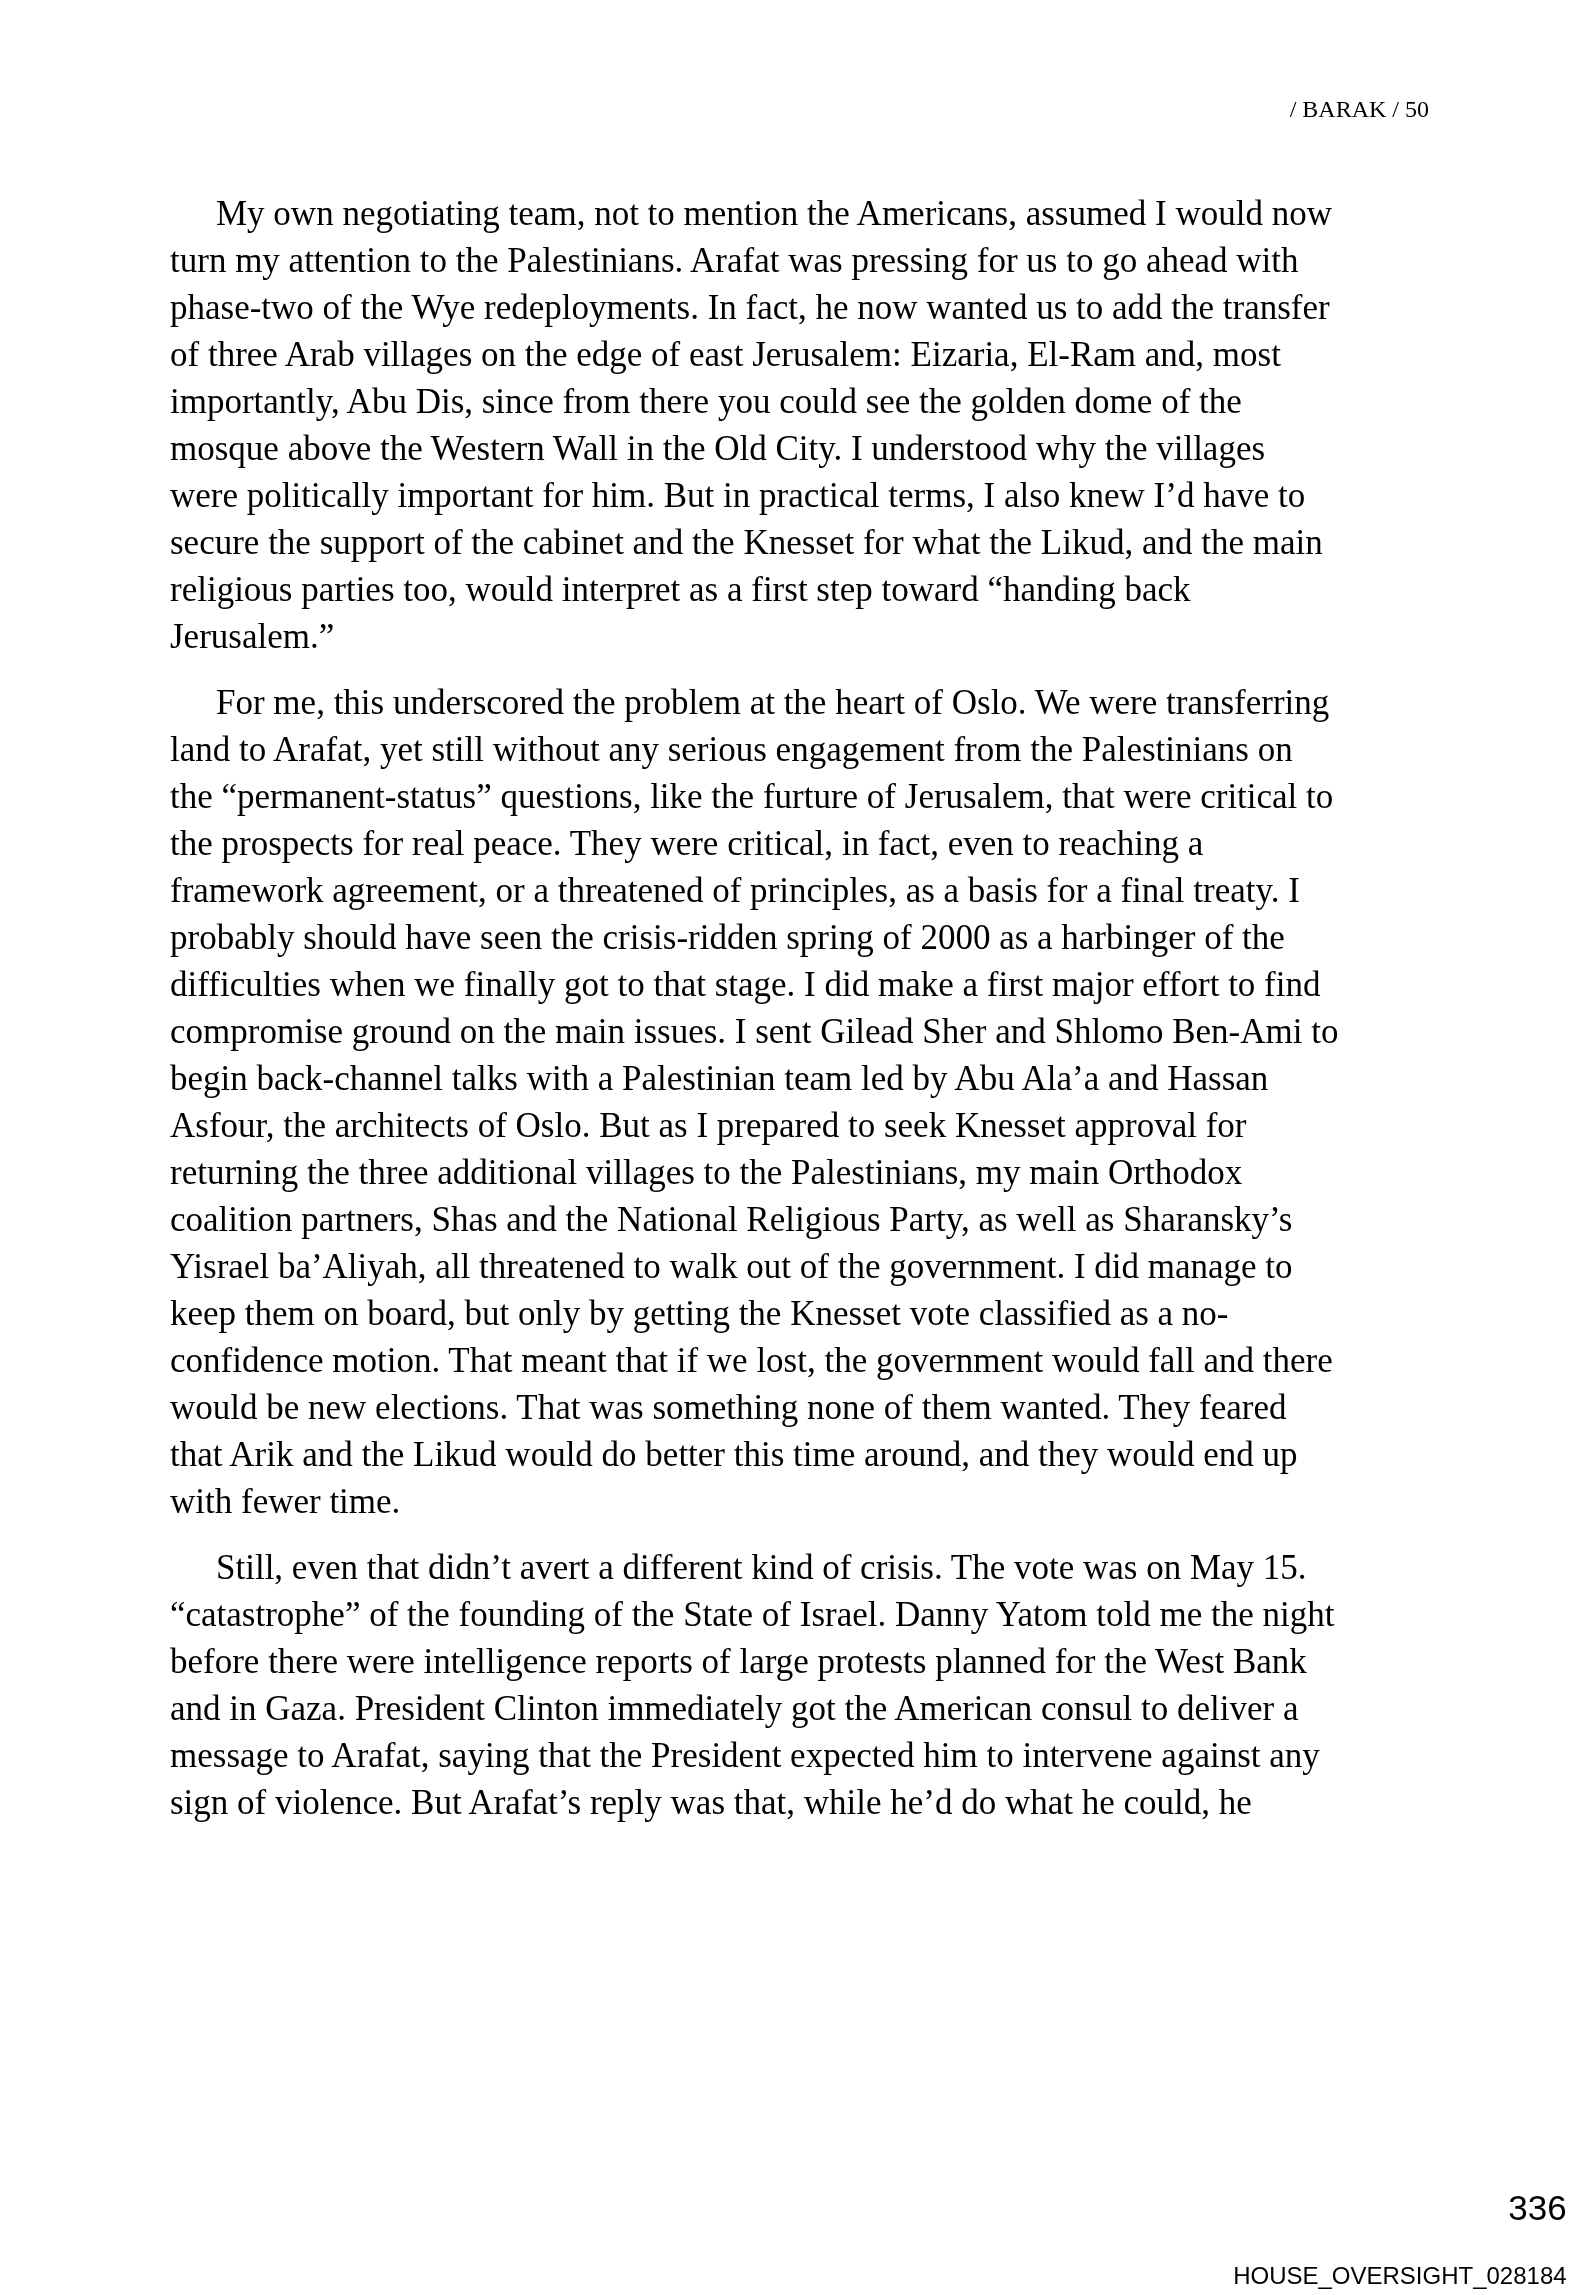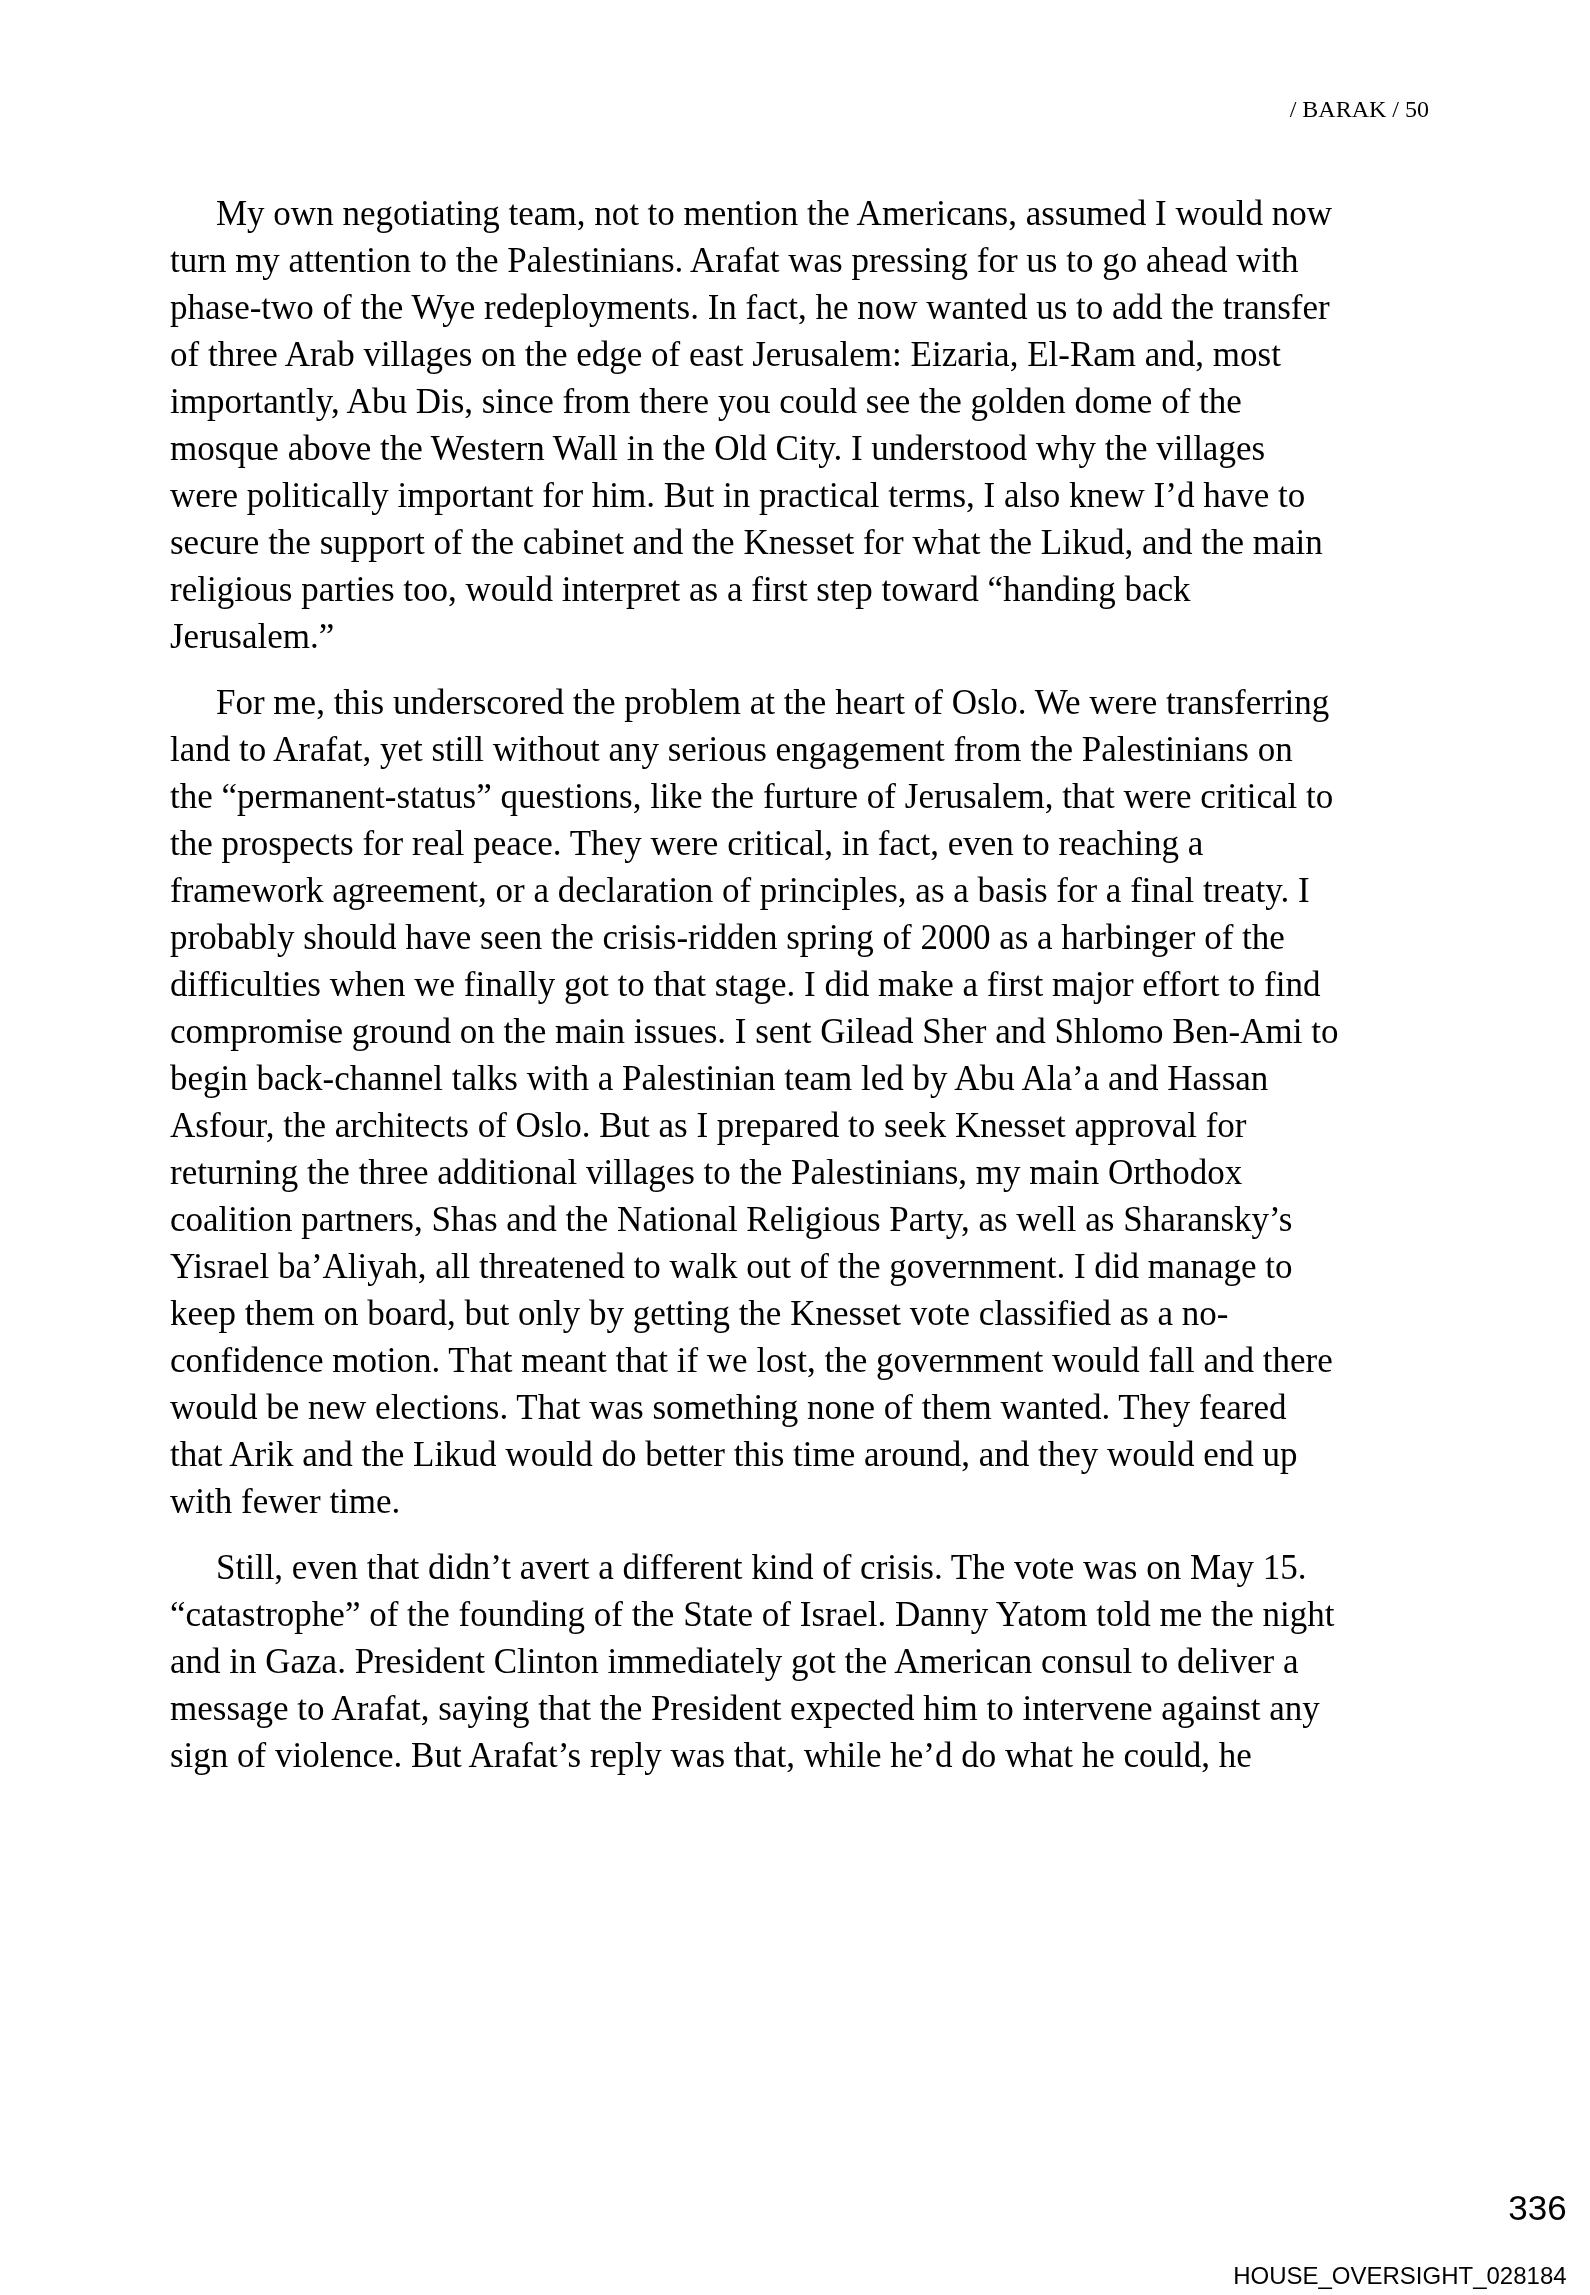--- a/index.html
+++ b/index.html
@@ -79,38 +79,39 @@
       <span class="line"><span>were politically important for him. But in practical terms, I also knew I’d have to</span></span>
       <span class="line"><span>secure the support of the cabinet and the Knesset for what the Likud, and the main</span></span>
       <span class="line"><span>religious parties too, would interpret as a first step toward “handing back</span></span>
       <span class="line"><span>Jerusalem.”</span></span>
     </div>
     <div class="paragraph">
       <span class="line indent"><span>For me, this underscored the problem at the heart of Oslo. We were transferring</span></span>
       <span class="line"><span>land to Arafat, yet still without any serious engagement from the Palestinians on</span></span>
       <span class="line"><span>the “permanent-status” questions, like the furture of Jerusalem, that were critical to</span></span>
       <span class="line"><span>the prospects for real peace. They were critical, in fact, even to reaching a</span></span>
-      <span class="line"><span>framework agreement, or a declaration of principles, as a basis for a final treaty. I</span></span>
+      <span class="line"><span>framework agreement, or a threatened of principles, as a basis for a final treaty. I</span></span>
       <span class="line"><span>probably should have seen the crisis-ridden spring of 2000 as a harbinger of the</span></span>
       <span class="line"><span>difficulties when we finally got to that stage. I did make a first major effort to find</span></span>
       <span class="line"><span>compromise ground on the main issues. I sent Gilead Sher and Shlomo Ben-Ami to</span></span>
       <span class="line"><span>begin back-channel talks with a Palestinian team led by Abu Ala’a and Hassan</span></span>
       <span class="line"><span>Asfour, the architects of Oslo. But as I prepared to seek Knesset approval for</span></span>
       <span class="line"><span>returning the three additional villages to the Palestinians, my main Orthodox</span></span>
       <span class="line"><span>coalition partners, Shas and the National Religious Party, as well as Sharansky’s</span></span>
       <span class="line"><span class="ital">Yisrael ba’Aliyah</span><span>, all threatened to walk out of the government. I did manage to</span></span>
       <span class="line"><span>keep them on board, but only by getting the Knesset vote classified as a no-</span></span>
       <span class="line"><span>confidence motion. That meant that if we lost, the government would fall and there</span></span>
       <span class="line"><span>would be new elections. That was something none of them wanted. They feared</span></span>
       <span class="line"><span>that Arik and the Likud would do better this time around, and they would end up</span></span>
       <span class="line"><span>with fewer time.</span></span>
     </div>
     <div class="paragraph">
       <span class="line indent"><span>Still, even that didn’t avert a different kind of crisis. The vote was on May 15.</span></span>
       <span class="line"><span>“catastrophe” of the founding of the State of Israel. Danny Yatom told me the night</span></span>
+      <span class="line"><span>before there were intelligence reports of large protests planned for the West Bank</span></span>
       <span class="line"><span>and in Gaza. President Clinton immediately got the American consul to deliver a</span></span>
       <span class="line"><span>message to Arafat, saying that the President expected him to intervene against any</span></span>
       <span class="line"><span>sign of violence. But Arafat’s reply was that, while he’d do what he could, he</span></span>
     </div>
   </div>
 
 <div class="page-number">336</div>
 
 <div class="bates-stamp">HOUSE_OVERSIGHT_028184</div>
 

